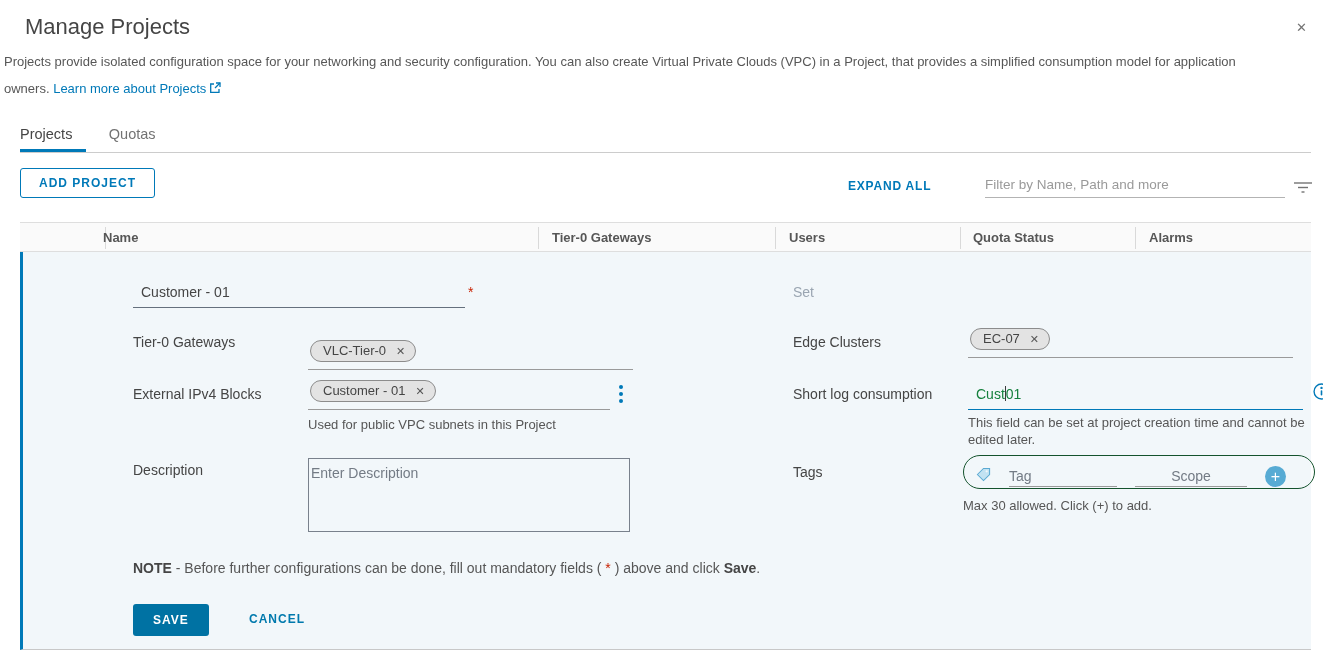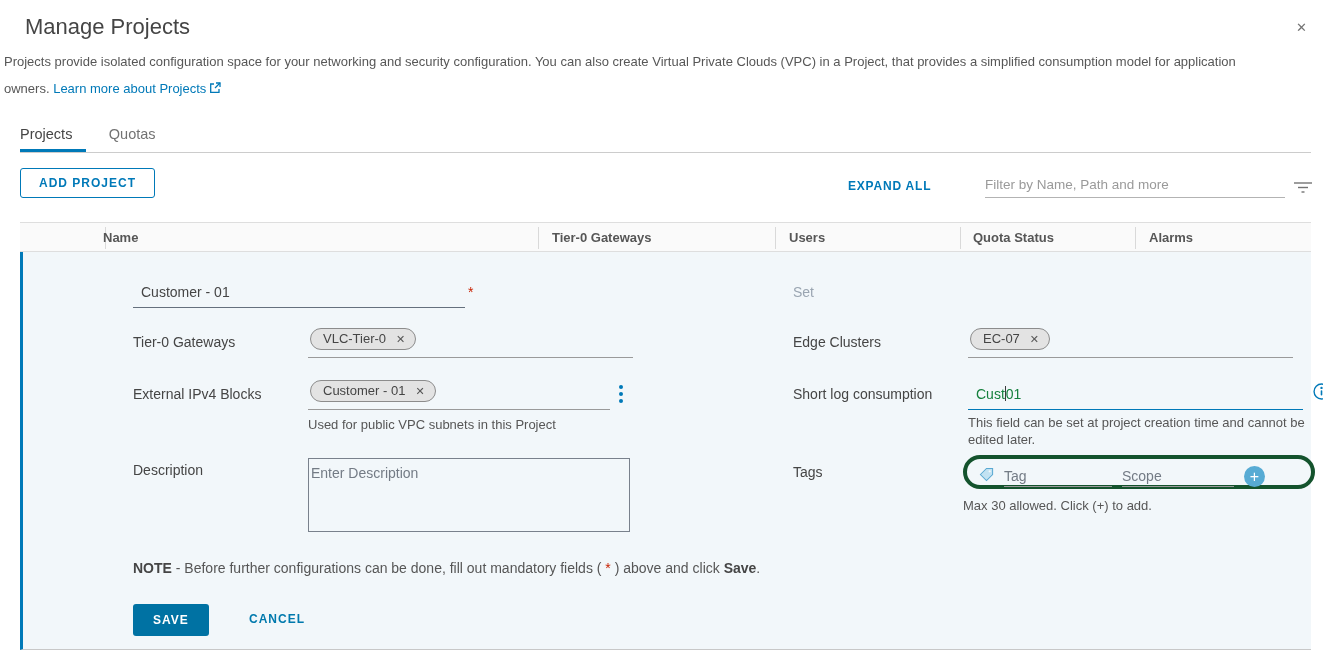--- a/index.html
+++ b/index.html
@@ -91,22 +91,22 @@
   .desc-area {
     position:absolute; left:285px; top:206px; width:322px; height:74px;
     border:1px solid #79818c; background:transparent; resize:none;
     font-family:"Liberation Sans",sans-serif; font-size:14px; color:#454545;
     padding:6px 2px; outline:none;
   }
   .desc-area::placeholder { color:#737b85; }
 
   .tags-pill {
     position:absolute; left:940px; top:203px; width:352px; height:34px;
-    border:4px solid #14532d; border-radius:17px;
-    display:flex; align-items:center; padding:8px 7px 0 12px; gap:10px;
+    border:1px solid #14532d; border-radius:17px;
+    display:flex; align-items:center; padding:8px 7px 0 12px; gap:18px;
   }
   .tag-input {
     border:none; border-bottom:1px solid #9a9a9a; background:transparent; outline:none;
     font-family:"Liberation Sans",sans-serif; font-size:14px; color:#454545; height:22px;
   }
   .tag-input::placeholder { color:#737b85; }
   .plus-btn {
     width:21px; height:21px; border-radius:50%; background:#57abd4; border:none;
     color:#fff; font-size:16px; line-height:19px; text-align:center; cursor:pointer; flex:0 0 auto;
     font-family:"Liberation Sans",sans-serif; padding:0;
@@ -176,21 +176,21 @@
 
   <div class="abs row-expanded">
 
     <div class="name-field">
       <span>Customer - 01</span>
     </div>
     <span class="req" style="left:445px; top:32px">*</span>
     <span class="muted-val" style="left:770px; top:32px">Set</span>
 
     <span class="f-label" style="left:110px; top:82px">Tier-0 Gateways</span>
-    <div class="chip-field" style="left:285px; top:76px; width:325px">
+    <div class="chip-field" style="left:285px; top:88px; width:325px">
       <span class="chip">
         <span>VLC-Tier-0</span><span class="chip-x">✕</span>
       </span>
     </div>
 
     <span class="f-label" style="left:770px; top:82px">Edge Clusters</span>
     <div class="chip-field" style="left:945px; top:76px; width:325px">
       <span class="chip">
         <span>EC-07</span><span class="chip-x">✕</span>
       </span>
@@ -227,21 +227,21 @@
 
     <span class="f-label" style="left:770px; top:212px">Tags</span>
     <div class="tags-pill">
       <span>
         <svg width="15" height="15" viewBox="0 0 16 16">
           <path d="M1.5 8 L8 1.5 H14.5 V8 L8 14.5 Z" fill="#c2e2f2" stroke="#5aa9d2" stroke-width="1.1"></path>
           <circle cx="11.4" cy="4.6" r="1.2" fill="#f2f7fa"></circle>
         </svg>
       </span>
       <input class="tag-input" style="width: 108px;" placeholder="Tag">
-      <input class="tag-input" style="width: 112px;" placeholder="Scope">
+      <input class="tag-input" style="width: 112px; text-align: center;" placeholder="Scope">
       <button class="plus-btn">+</button>
     </div>
     <span class="help-text" style="left:940px; top:245px">Max 30 allowed. Click (+) to add.</span>
 
     <p class="note-line">
       <b>NOTE</b><span> - Before further configurations can be done, fill out mandatory fields ( </span><span class="note-star">*</span><span> ) above and click </span><b>Save</b><span>.</span>
     </p>
 
     <button class="btn-primary">SAVE</button>
     <button class="btn-text">CANCEL</button>

